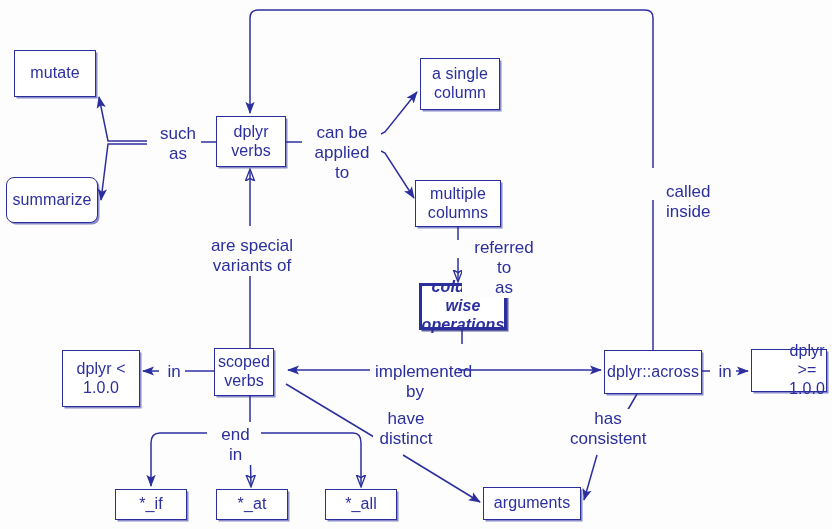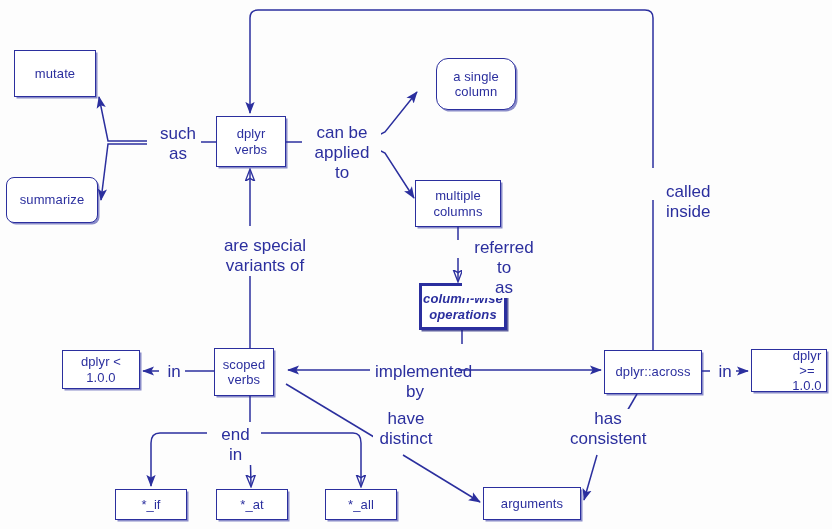--- a/index.html
+++ b/index.html
@@ -20,21 +20,21 @@
     left: 0; top: 0;
     width: 832px;
     height: 529px;
   }
   .node {
     position: absolute;
     box-sizing: border-box;
     border: 1.6px solid #2b2f9e;
     background: #ffffff;
     color: #2b2f9e;
-    font-size: 13px;
+    font-size: 16px;
     line-height: 1.18;
     text-align: center;
     display: flex;
     align-items: center;
     justify-content: center;
     letter-spacing: 0.1px;
     box-shadow: 2px 2px 0 -0.5px rgba(43,47,158,0.55);
     z-index: 5;
   }
   .node.emph {
@@ -128,41 +128,41 @@
 
   <div class="node" style="left:6px;top:177px;width:92px;height:46px;border-radius:8px;">
     <span>summarize</span>
   </div>
 
   <div class="node" style="left:216px;top:116px;width:70px;height:51px;">
     <span>dplyr
 verbs</span>
   </div>
 
-  <div class="node" style="left:436px;top:58px;width:80px;height:52px;border-radius:12px;">
+  <div class="node" style="left:420px;top:58px;width:80px;height:52px;">
     <span>a single
 column</span>
   </div>
 
   <div class="node" style="left:415px;top:180px;width:86px;height:47px;">
     <span>multiple
 columns</span>
   </div>
 
   <div class="node emph" style="left:419px;top:283px;width:88px;height:47px;">
     <span>column-wise
 operations</span>
   </div>
 
   <div class="node" style="left:214px;top:348px;width:60px;height:48px;">
     <span>scoped
 verbs</span>
   </div>
 
-  <div class="node" style="left:62px;top:350px;width:78px;height:39px;">
+  <div class="node" style="left:62px;top:350px;width:78px;height:57px;">
     <span>dplyr &lt;
 1.0.0</span>
   </div>
 
   <div class="node" style="left:604px;top:350px;width:98px;height:44px;">
     <span>dplyr::across</span>
   </div>
 
   <div class="node" style="left:751px;top:349px;width:76px;height:43px;padding-left:36px;">
     <span>dplyr &gt;=
@@ -190,21 +190,21 @@
 
   <div class="elabel" style="left:303px;top:123px;width:72px;">can be
 applied to</div>
 
   <div class="elabel" style="left:462px;top:238px;width:78px;">referred to
 as</div>
 
   <div class="elabel" style="left:663px;top:182px;width:56px;text-align:left;">called
 inside</div>
 
-  <div class="elabel" style="left:217px;top:236px;width:90px;text-align:center;">are special
+  <div class="elabel" style="left:204px;top:236px;width:90px;text-align:center;">are special
 variants of</div>
 
   <div class="elabel" style="left:163px;top:362px;width:16px;">in</div>
 
   <div class="elabel" style="left:372px;top:362px;width:80px;">implemented by</div>
 
   <div class="elabel" style="left:714px;top:362px;width:16px;">in</div>
 
   <div class="elabel" style="left:210px;top:425px;width:45px;">end in</div>
 

